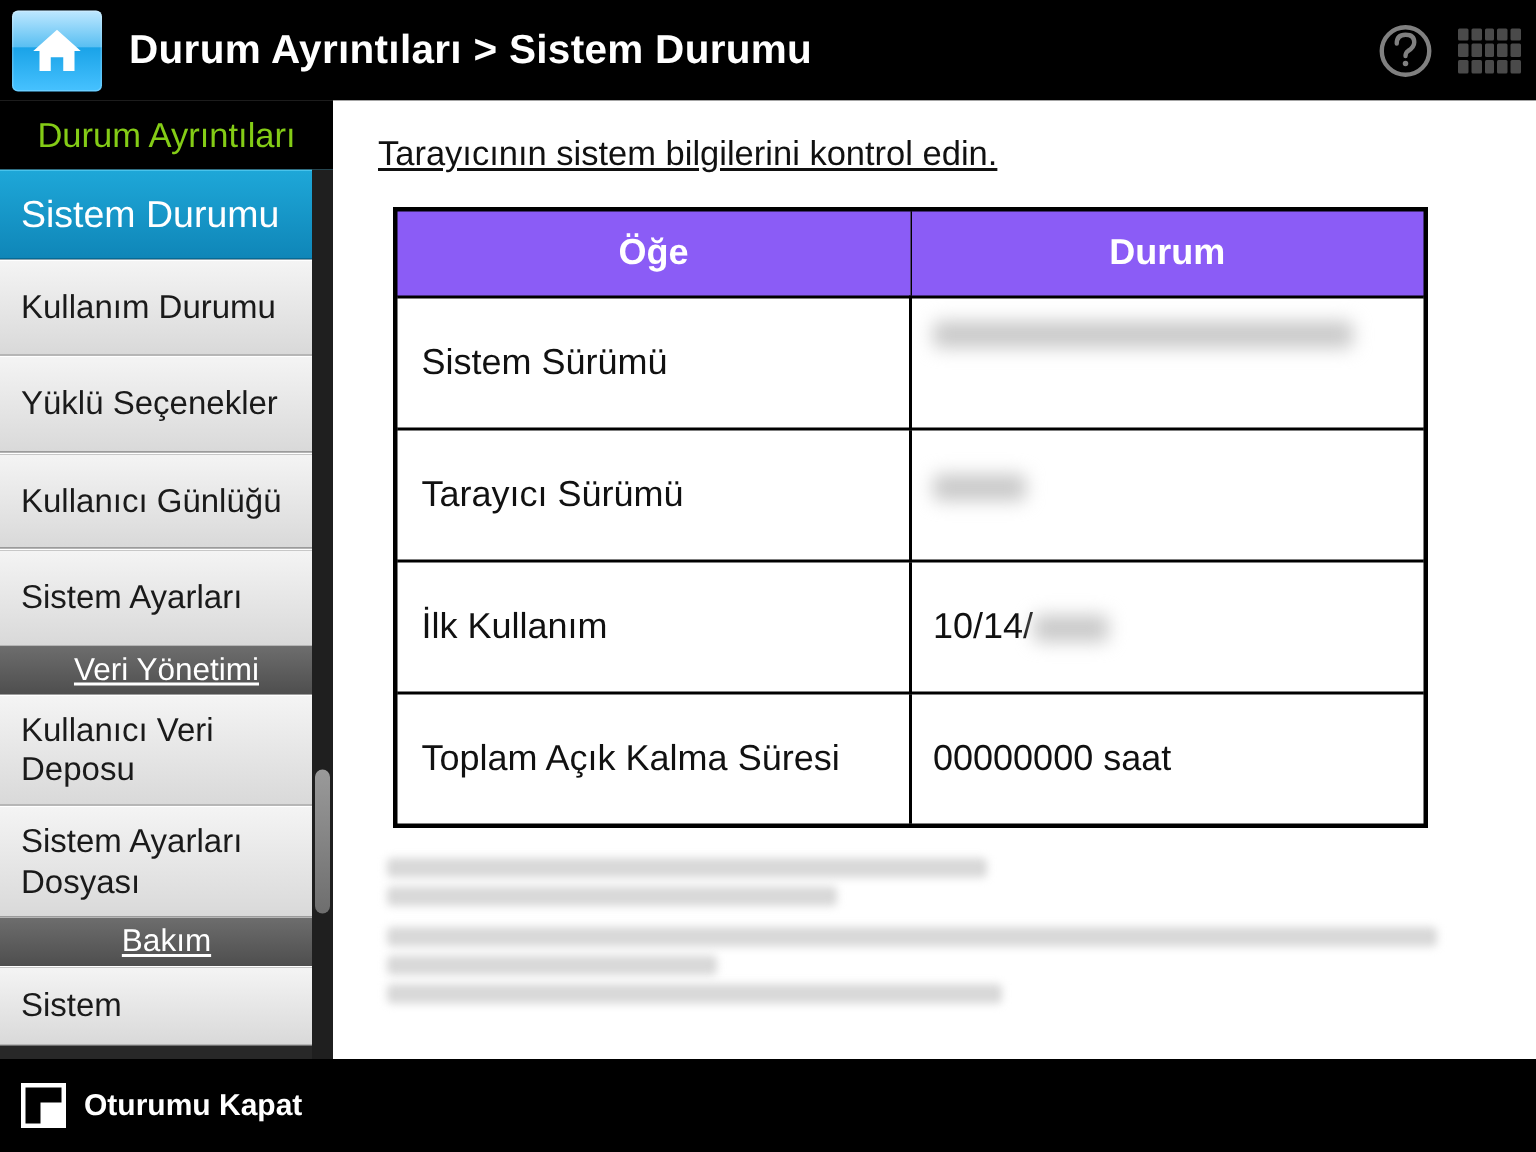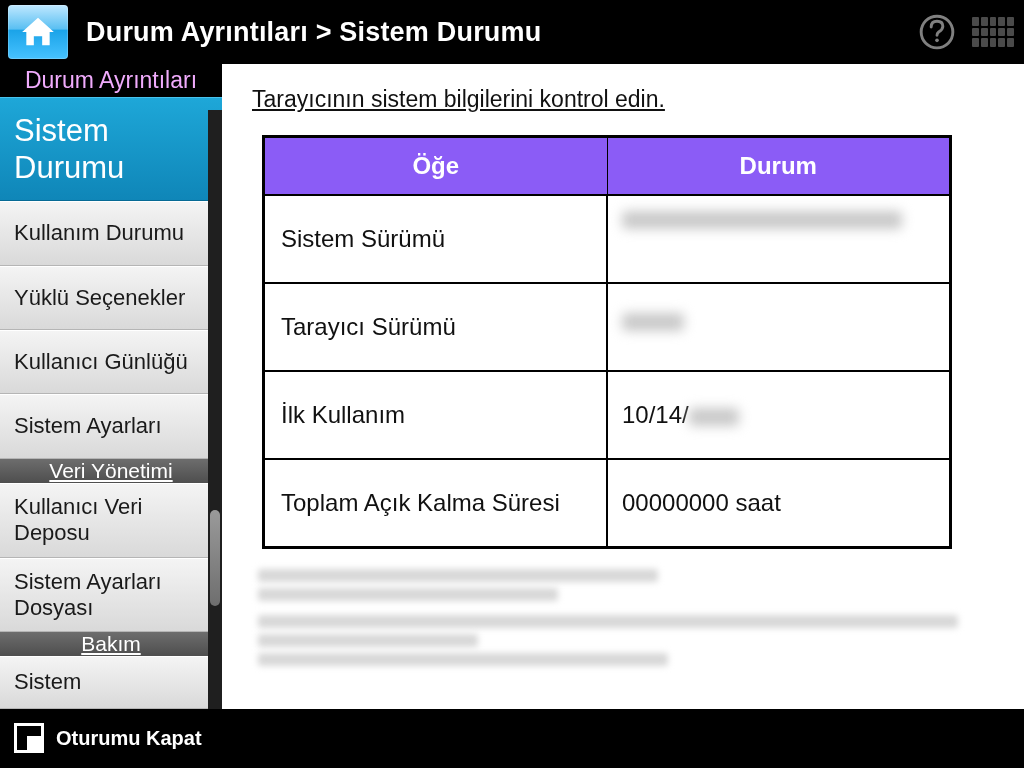--- a/index.html
+++ b/index.html
@@ -30,31 +30,31 @@
     gap: 2px;
   }
   .kbd-icon span { background: #4a4a4a; border-radius: 1px; }
 
   
   .body { flex: 1 1 auto; display: flex; min-height: 0; background: #282828; }
 
   
   .sidebar { width: 222px; background: #282828; display: flex; flex-direction: column; position: relative; }
   .side-title {
-    height: 46px; background: #000; color: #f0abfc; font-size: 23px; display: flex; align-items: center; justify-content: center;
+    height: 46px; background: #000; color: #84cc16; font-size: 23px; display: flex; align-items: center; justify-content: center;
   }
   .side-item {
     background: linear-gradient(#f4f4f4, #d9d9d9);
     border-top: 1px solid #fff; border-bottom: 1px solid #b5b5b5;
     color: #1a1a1a; font-size: 22px; padding: 18px 10px 18px 14px; line-height: 1.2;
   }
   .side-item.active {
     background: linear-gradient(#1ea7d8, #0f86b8);
     color: #fff; border-top: 1px solid #48c3ec; border-bottom: 1px solid #066a95;
-    padding: 14px 10px 14px 14px; font-size: 31px;
+    padding: 14px 10px 14px 14px; font-size: 25px;
   }
   .side-section {
     background: linear-gradient(#6d6d6d, #4e4e4e); color: #fff; font-size: 21px;
     height: 32px; display: flex; align-items: center; justify-content: center; text-decoration: underline;
   }
   .side-item.small { padding: 10px 10px 10px 14px; font-size: 22px; }
   .side-item.onel { padding: 12px 10px 12px 14px; }
 
   .scroll-track {
     position: absolute; right: 0; top: 46px; bottom: 0; width: 14px; background: #1f1f1f;

